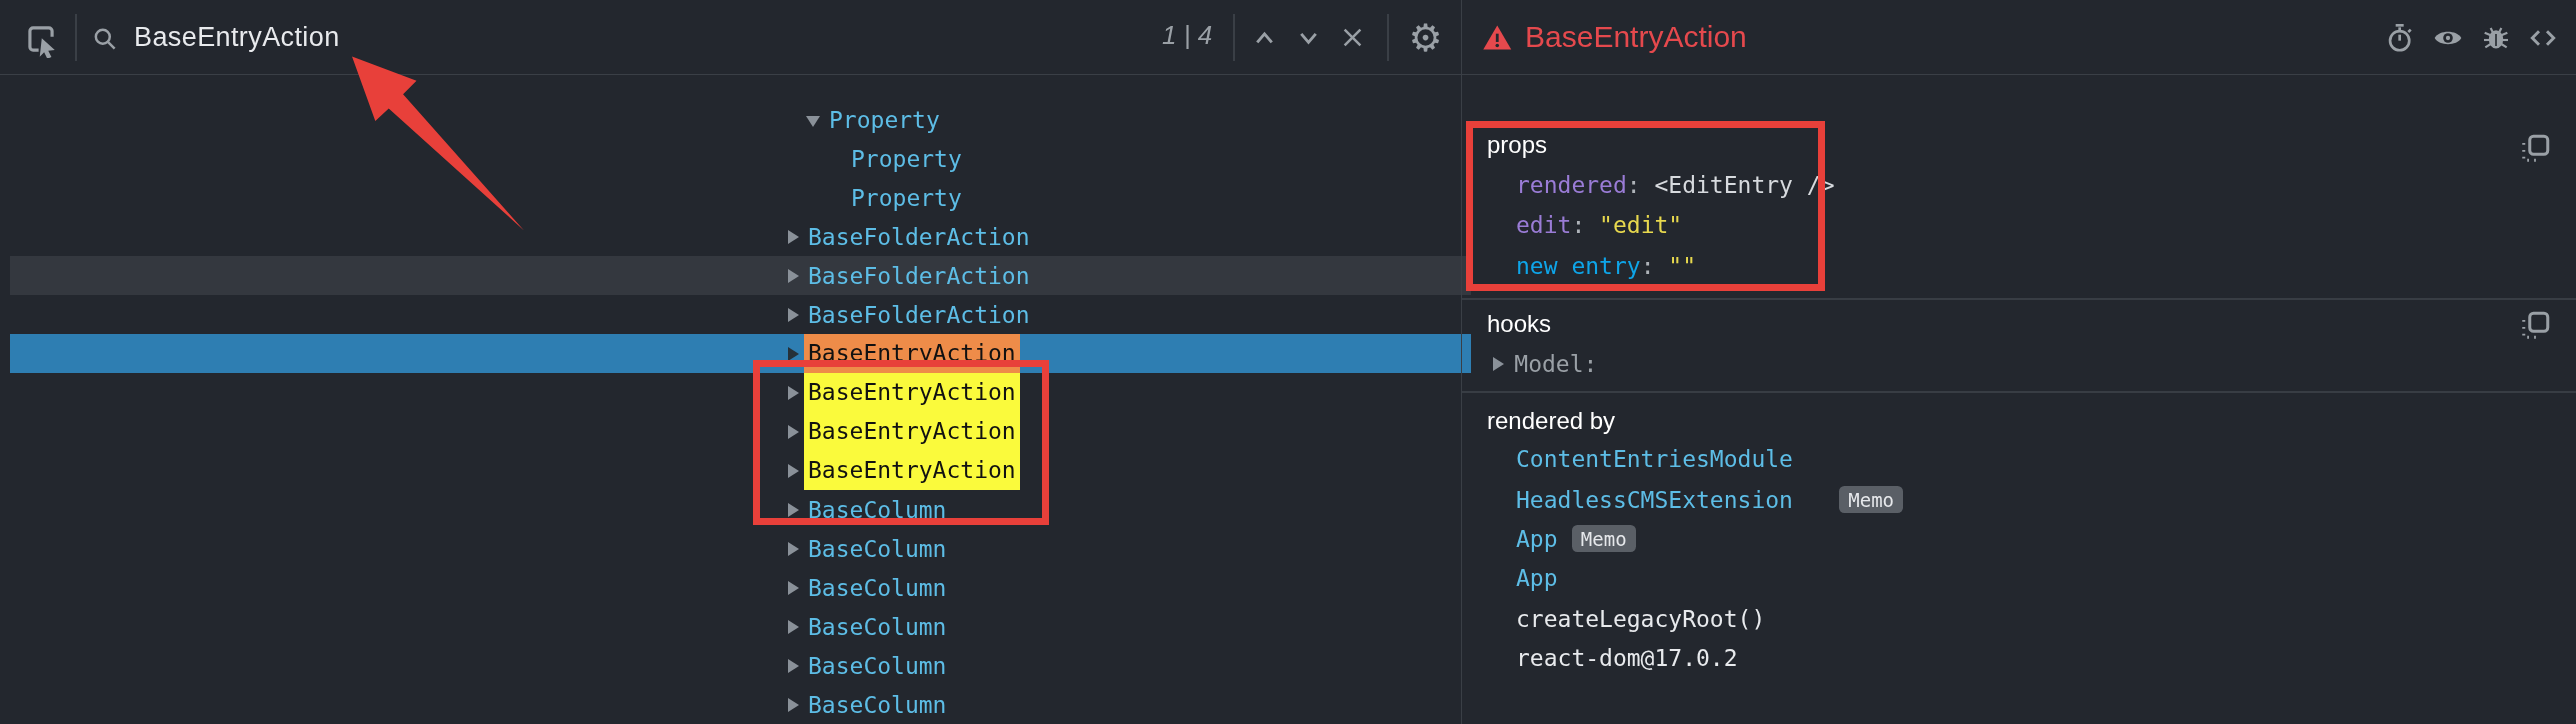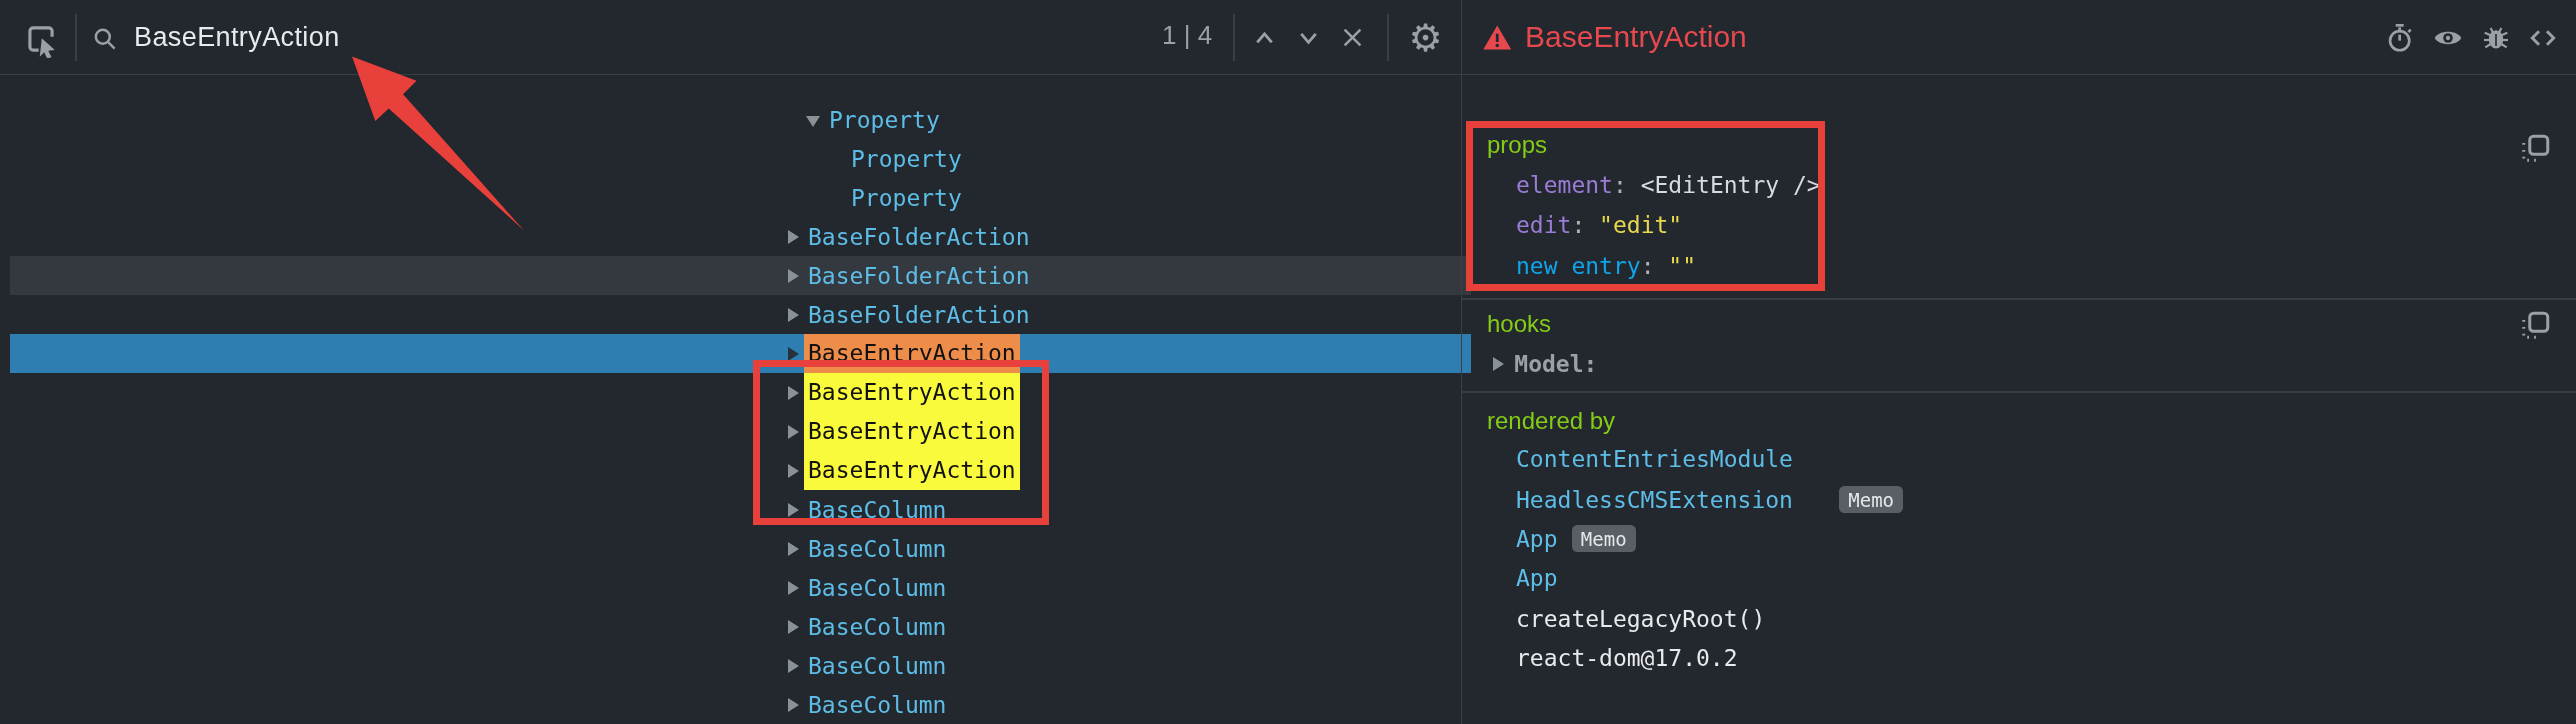--- a/index.html
+++ b/index.html
@@ -9,21 +9,21 @@
 
   
   .left-panel{position:absolute;left:0;top:0;width:1461px;height:724px;}
   .toolbar{position:absolute;left:0;top:0;width:1461px;height:75px;
            border-bottom:1.8px solid #3a3f46;box-sizing:border-box;}
   .icon-btn{position:absolute;display:flex;align-items:center;justify-content:center;cursor:pointer;}
   .tb-sep{position:absolute;top:14.3px;width:1.8px;height:47px;background:#3a3f46;}
   .search-text{position:absolute;left:134px;top:0;height:75px;display:flex;align-items:center;
                font-size:27px;color:#e8eaed;letter-spacing:0.4px;}
   .result-count{position:absolute;left:1162px;top:0;height:70px;display:flex;align-items:center;
-                font-size:26px;color:#9aa0a6;}
+                font-size:26px;color:#9aa0a6;font-style:italic;}
 
   
   .tree{position:absolute;left:10px;top:77px;width:1461px;height:647px;overflow:hidden;
         font-family:"DejaVu Sans Mono",monospace;font-size:23px;margin-top:23px;}
   .tree-row{position:relative;height:39px;display:flex;align-items:center;white-space:nowrap;cursor:pointer;}
   .tree-row.hover{background:#34383f;}
   .tree-row.selected{background:#2e7eb2;}
   .twisty{width:0;height:0;flex:0 0 auto;margin-right:9px;}
   .twisty.collapsed{border-left:11.7px solid #8a9199;border-top:7.2px solid transparent;border-bottom:7.2px solid transparent;}
   .twisty.expanded{border-top:11.7px solid #8a9199;border-left:7.2px solid transparent;border-right:7.2px solid transparent;margin-top:3.6px;}
@@ -35,21 +35,21 @@
   .tree-row.selected .row-label.hl{display:inline-block;height:39px;line-height:39px;}
   .hl-match{display:inline-block;height:39px;line-height:39px;}
 
   
   .right-panel{position:absolute;left:1461px;top:0;width:1115px;height:724px;
                border-left:1.8px solid #3a3f46;box-sizing:border-box;}
   .rp-header{position:absolute;left:0;top:0;right:0;height:75px;border-bottom:1.8px solid #3a3f46;
              box-sizing:border-box;display:flex;align-items:center;}
   .rp-title{font-size:30px;color:#e5494d;margin-left:12.5px;}
   .rp-header-icons{position:absolute;right:16px;top:0;height:75px;display:flex;align-items:center;gap:14.3px;}
-  .section-label{position:absolute;left:25px;font-size:24px;color:#84cc16;}
+  .section-label{position:absolute;left:25px;font-size:24px;color:#ffffff;}
   .kv-row{position:absolute;left:54px;font-family:"DejaVu Sans Mono",monospace;font-size:23px;white-space:pre;}
   .k-purple{color:#9a7cd6;}
   .k-muted{color:#0ea5e9;}
   .colon{color:#aeb3b9;}
   .v-default{color:#d7dade;}
   .v-string{color:#e7d84e;}
   .rp-divider{position:absolute;left:0;right:0;height:1.8px;background:#383d44;}
   .hook-row{position:absolute;left:30.5px;display:flex;align-items:center;
             font-family:"DejaVu Sans Mono",monospace;font-size:23px;color:#9aa0a6;}
   .hook-row .twisty{margin-right:10.8px;border-left-color:#8a9199;}
@@ -250,36 +250,36 @@
     </div>
 
     <div class="section-label" style="top:131px;">props</div>
     <div class="copy-btn" style="top:131px;">
       <svg width="36" height="36" viewBox="0 0 24 24" fill="none" stroke="#9aa0a6" stroke-width="2">
         <rect x="8.5" y="3.5" width="12" height="12" rx="2.5"></rect>
         <path d="M4.5 8 V19.5 H16" stroke-dasharray="1.2 3.4"></path>
       </svg>
     </div>
     <div id="props-rows">
-        <div class="kv-row" style="top: 172px;"><span class="k-purple">element</span><span class="colon">: </span><span class="v-default">&lt;EditEntry /&gt;</span></div>
+        <div class="kv-row" style="top: 172px;"><span class="k-purple">rendered</span><span class="colon">: </span><span class="v-default">&lt;EditEntry /&gt;</span></div>
         <div class="kv-row" style="top: 212px;"><span class="k-purple">edit</span><span class="colon">: </span><span class="v-string">"edit"</span></div>
         <div class="kv-row" style="top: 253px;"><span class="k-muted">new entry</span><span class="colon">: </span><span class="v-string">""</span></div>
       </div>
 
     <div class="rp-divider" style="top:298px;"></div>
 
     <div class="section-label" style="top:310px;">hooks</div>
     <div class="copy-btn" style="top:308px;">
       <svg width="36" height="36" viewBox="0 0 24 24" fill="none" stroke="#9aa0a6" stroke-width="2">
         <rect x="8.5" y="3.5" width="12" height="12" rx="2.5"></rect>
         <path d="M4.5 8 V19.5 H16" stroke-dasharray="1.2 3.4"></path>
       </svg>
     </div>
     <div id="hooks-rows">
-        <div class="hook-row" style="top: 351px; font-weight: bold;">
+        <div class="hook-row" style="top: 351px;">
           <span class="twisty collapsed"></span>
           <span>Model:</span>
         </div>
       </div>
 
     <div class="rp-divider" style="top:391px;"></div>
 
     <div class="section-label" style="top:407px;">rendered by</div>
     <div id="owners-rows">
         <div class="owner-row" style="top: 446px;">

